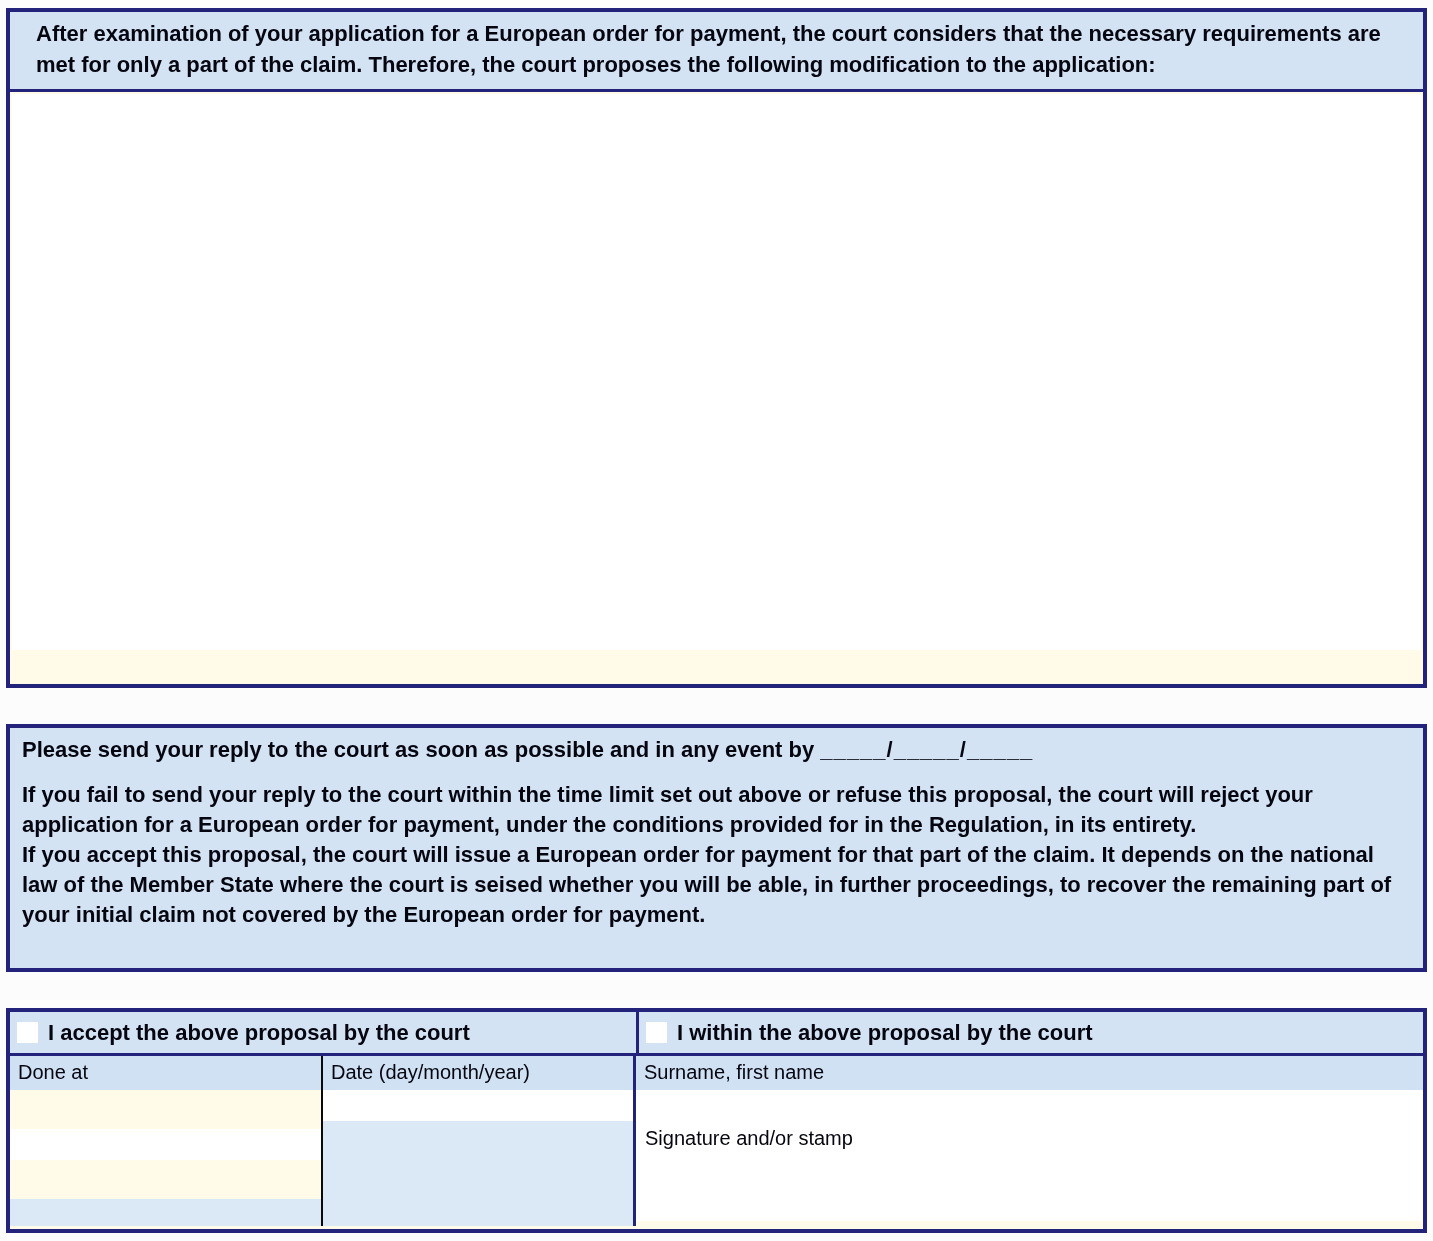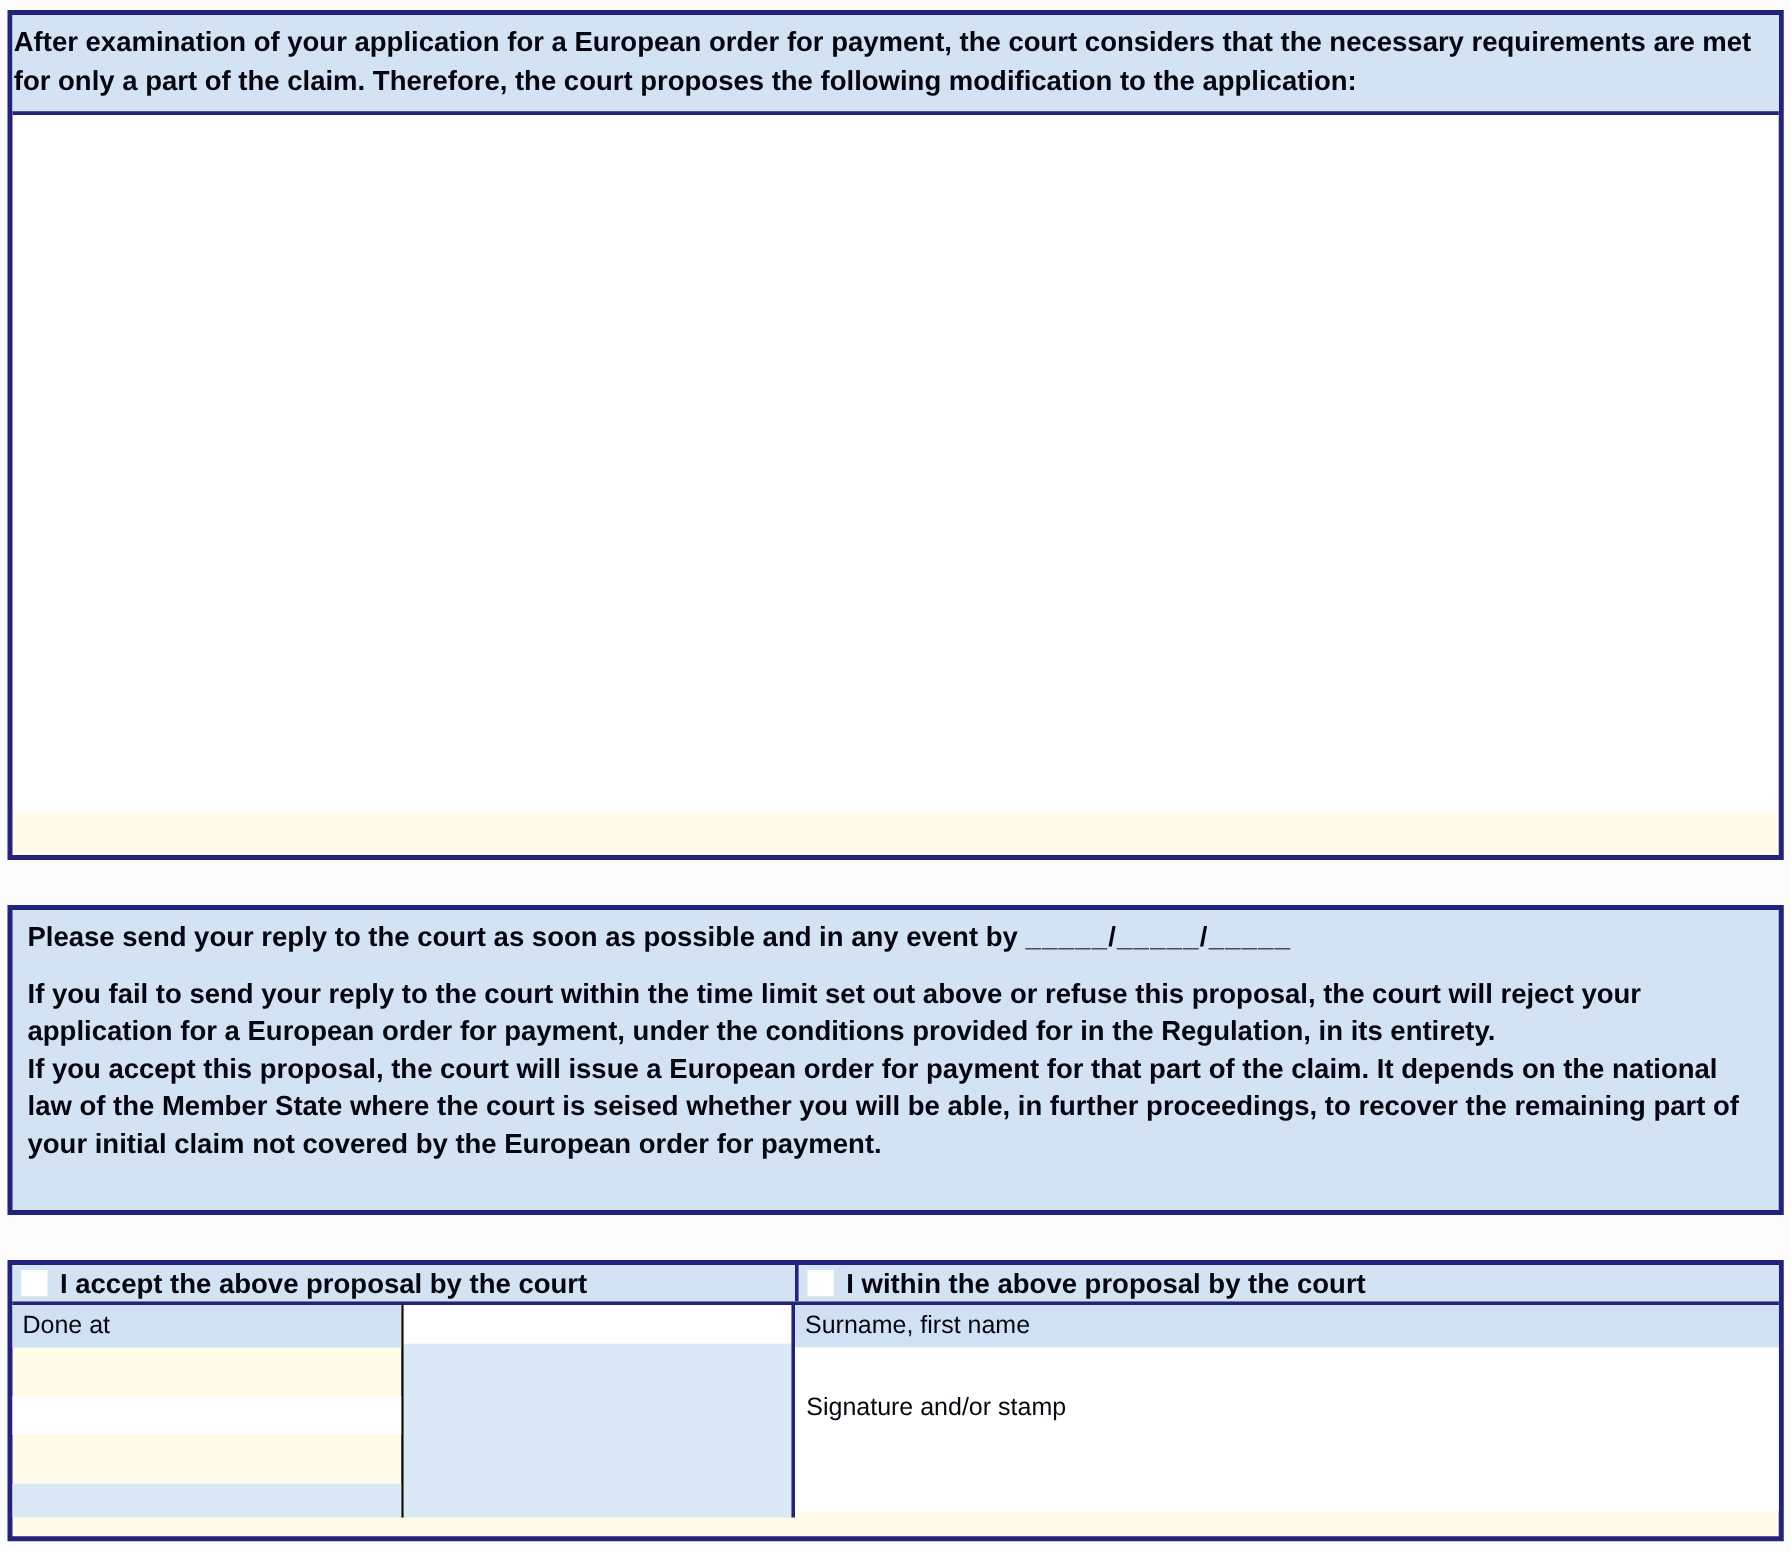--- a/index.html
+++ b/index.html
@@ -16,21 +16,21 @@
     left: 6px;
     width: 1421px;
     border: 4px solid #23237b;
   }
 
   
   #proposal-box { top: 8px; height: 680px; background: #fffbe8; }
   #proposal-header {
     background: #d3e3f4;
     border-bottom: 3px solid #23237b;
-    padding: 6px 10px 9px 1px;
+    padding: 6px 10px 9px 26px;
     font-size: 22px;
     font-weight: bold;
     line-height: 31px;
   }
   #proposal-field {
     margin: 2px;
     height: 556px;
     background: #ffffff;
   }
 
@@ -41,21 +41,21 @@
     padding: 7px 12px 0 12px;
     font-size: 22px;
     font-weight: bold;
     line-height: 30px;
   }
   #reply-box .para-deadline { margin-bottom: 15px; }
   .blanks { letter-spacing: 1px; }
 
   
   #decision-box { top: 1008px; height: 225px; background: #fffbe8; }
-  .thead { display: flex; height: 32px; border-bottom: 3px solid #23237b; }
+  .thead { display: flex; height: 44px; border-bottom: 3px solid #23237b; }
   .thead .hcell {
     background: #d3e3f4;
     display: flex;
     align-items: center;
     padding-left: 7px;
     font-size: 22px;
     font-weight: bold;
   }
   .hcell-accept { width: 629px; border-right: 3px solid #23237b; }
   .hcell-refuse { flex: 1; }
@@ -111,20 +111,21 @@
       <span>I within the above proposal by the court</span>
     </div>
   </div>
   <div class="tbody">
     <div class="col colA">
       <div class="label-band">Done at</div>
       <div class="input-band"></div>
       <div class="fill-band"></div>
     </div>
     <div class="col colB">
+      <div class="label-band">Date (day/month/year)</div>
       <div class="input-band"></div>
       <div class="fill-band"></div>
     </div>
     <div class="col colC">
       <div class="label-band">Surname, first name</div>
       <div class="signature-area">
         <span>Signature and/or stamp</span>
       </div>
     </div>
   </div>

